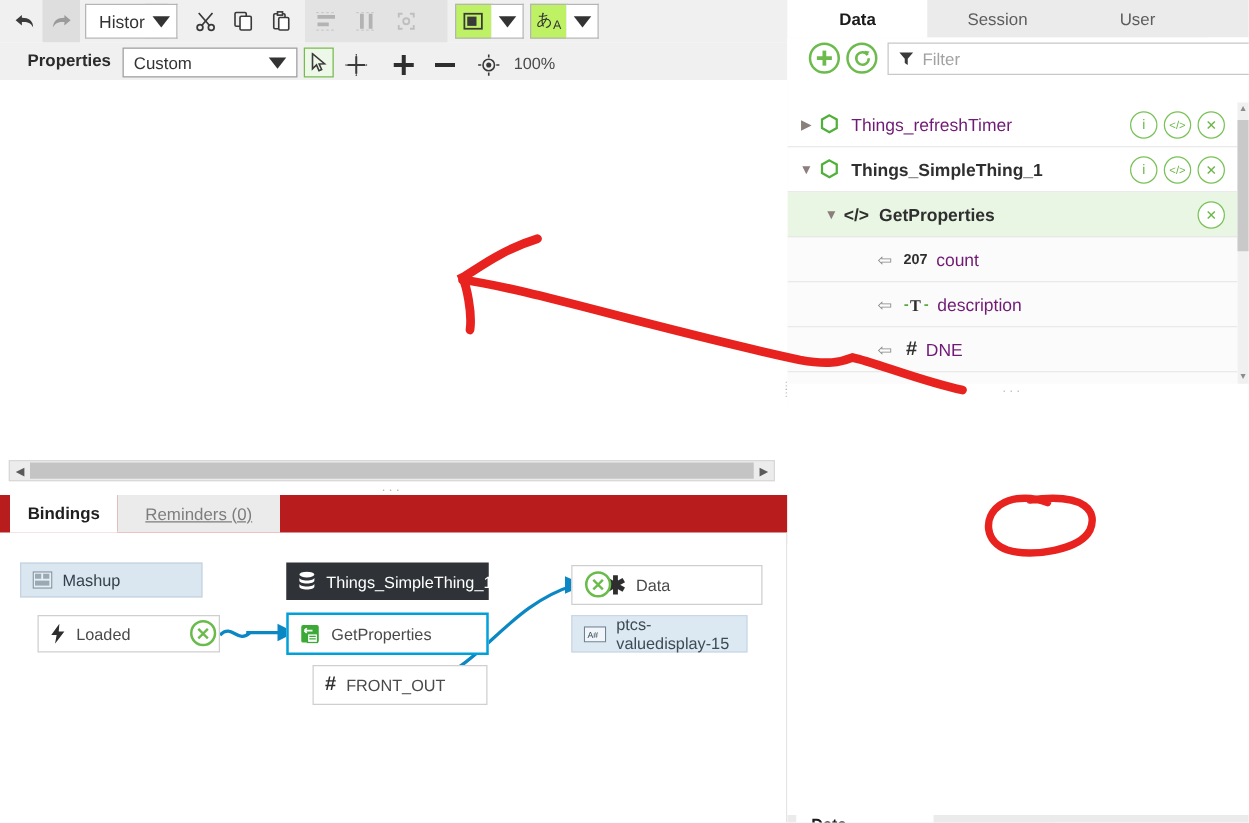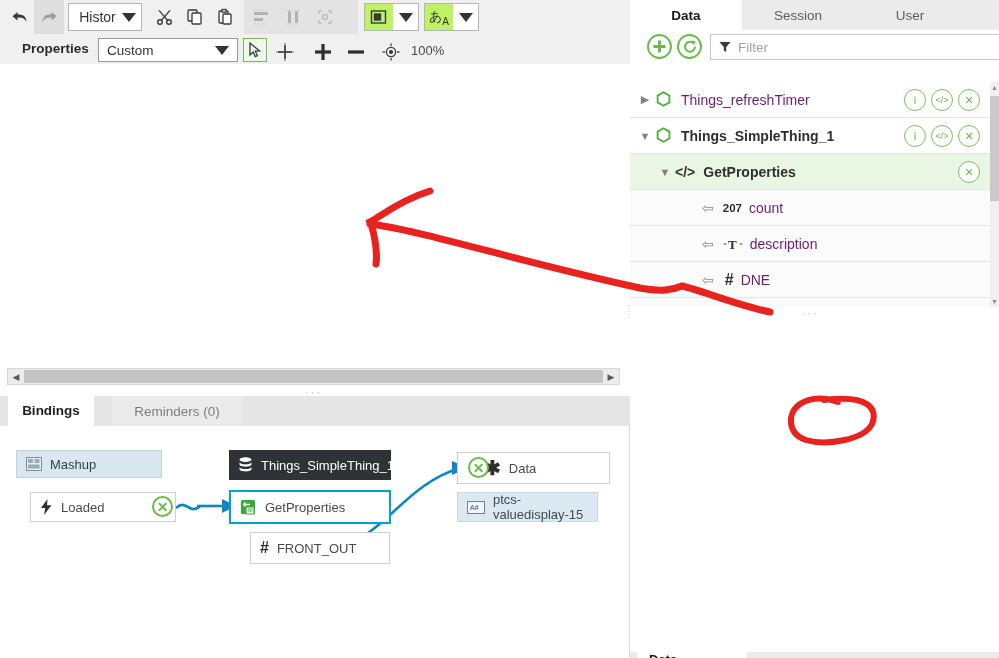--- a/index.html
+++ b/index.html
@@ -64,21 +64,21 @@
   .hscroll {
     position:absolute; left:7px; top:368px; width:613px; height:17px;
     background:#ececec; border:1px solid #d8d8d8;
     display:flex; align-items:center;
   }
   .hscroll .arrow { width:16px; text-align:center; font-size:9px; color:#5a5a5a; cursor:pointer; }
   .hscroll .thumb { flex:1; height:13px; background:#c4c4c4; cursor:pointer; }
   .grip-h { position:absolute; left:0; top:386px; width:627px; text-align:center; color:#b9b9b9; font-size:11px; letter-spacing:2px; }
 
   
-  .tabbar-bind { position:absolute; left:0; top:396px; width:630px; height:39px; background:#e5e5e5; border-bottom:1px solid #d4d4d4; }
+  .tabbar-bind { position:absolute; left:0; top:396px; width:630px; height:39px; background:#b91c1c; border-bottom:1px solid #d4d4d4; }
   .tabb {
     position:absolute; top:0; height:30px; display:flex; align-items:center; justify-content:center;
     font-size:13.5px; cursor:pointer; padding:0 14px;
   }
   .tabb.active { background:#ffffff; color:#1f1f1f; font-weight:bold; border-bottom:1px solid #ffffff; }
   .tabb.inactive { background:#ebebeb; color:#7d7d7d; }
 
   .bind-body { position:absolute; left:0; top:426px; width:630px; height:232px; background:#ffffff; border-right:1px solid #dcdcdc;}
 
   .node { position:absolute; display:flex; align-items:center; font-size:13px; }
@@ -313,21 +313,21 @@
       <div class="arrow">◀</div>
       <div class="thumb"></div>
       <div class="arrow">▶</div>
     </div>
     <div class="grip-h">···</div>
 
     <div class="tabbar-bind">
       <div class="tabb active" style="left:8px;width:86px;">
         <span>Bindings</span>
       </div>
-      <div class="tabb inactive" style="left:112px;width:130px;">
+      <div class="tabb inactive" style="left:94px;width:130px;text-decoration:underline;">
         <span>Reminders (0)</span>
       </div>
     </div>
 
     <div class="bind-body">
 
       <svg class="ann" style="width:630px;height:232px;">
         <path d="M176 82 C186 72 190 90 200 80" stroke="#0b87c4" stroke-width="2.6" fill="none"></path>
         <path d="M197 80 L226 80" stroke="#0b87c4" stroke-width="2.6" fill="none"></path>
         <path d="M222 73 L236 80 L222 87 Z" fill="#0b87c4"></path>

